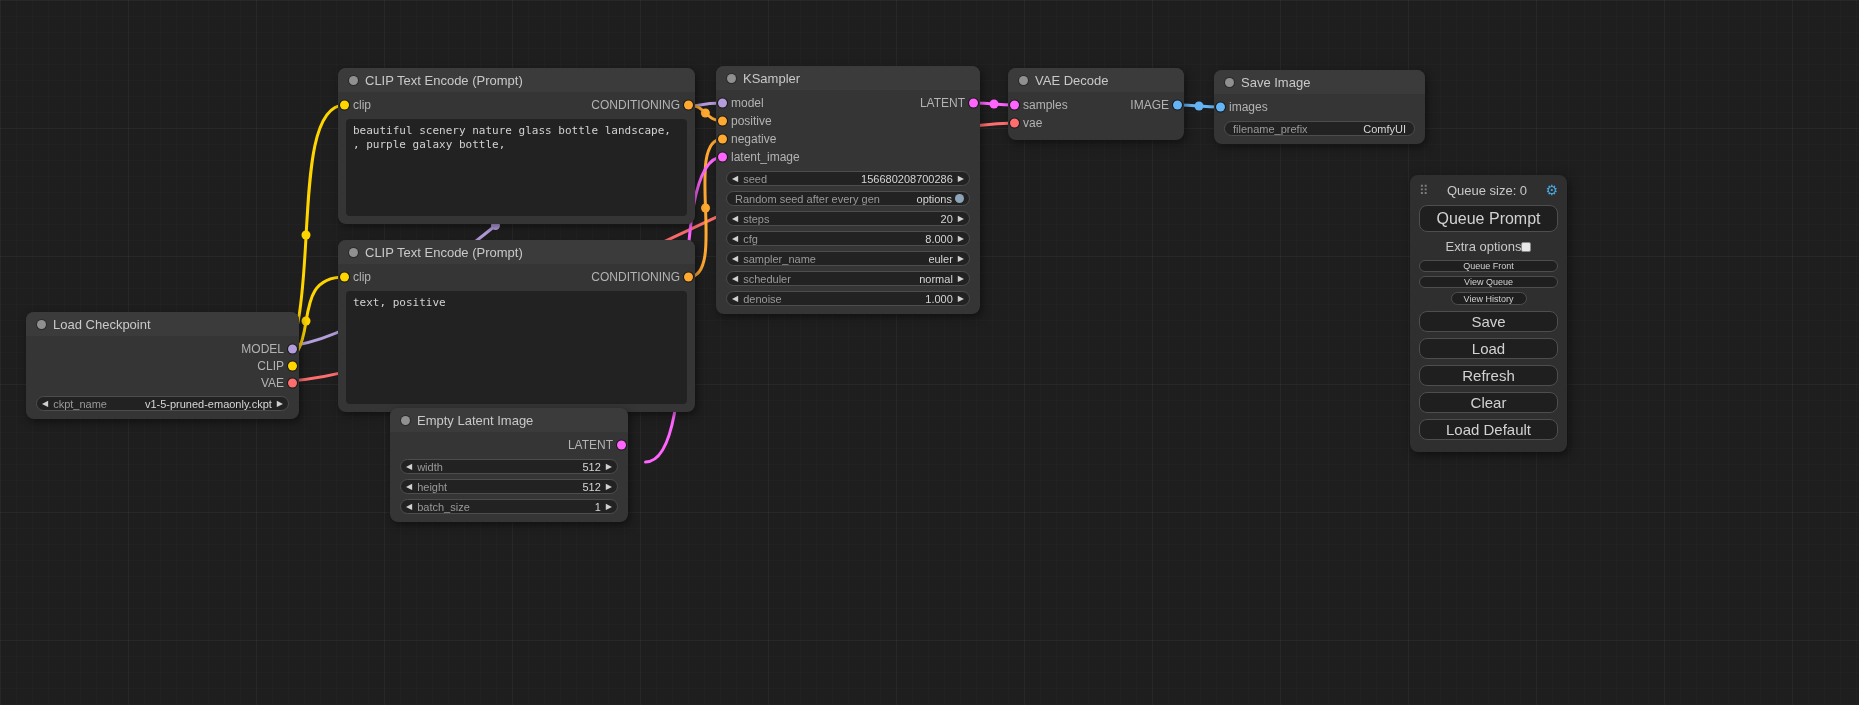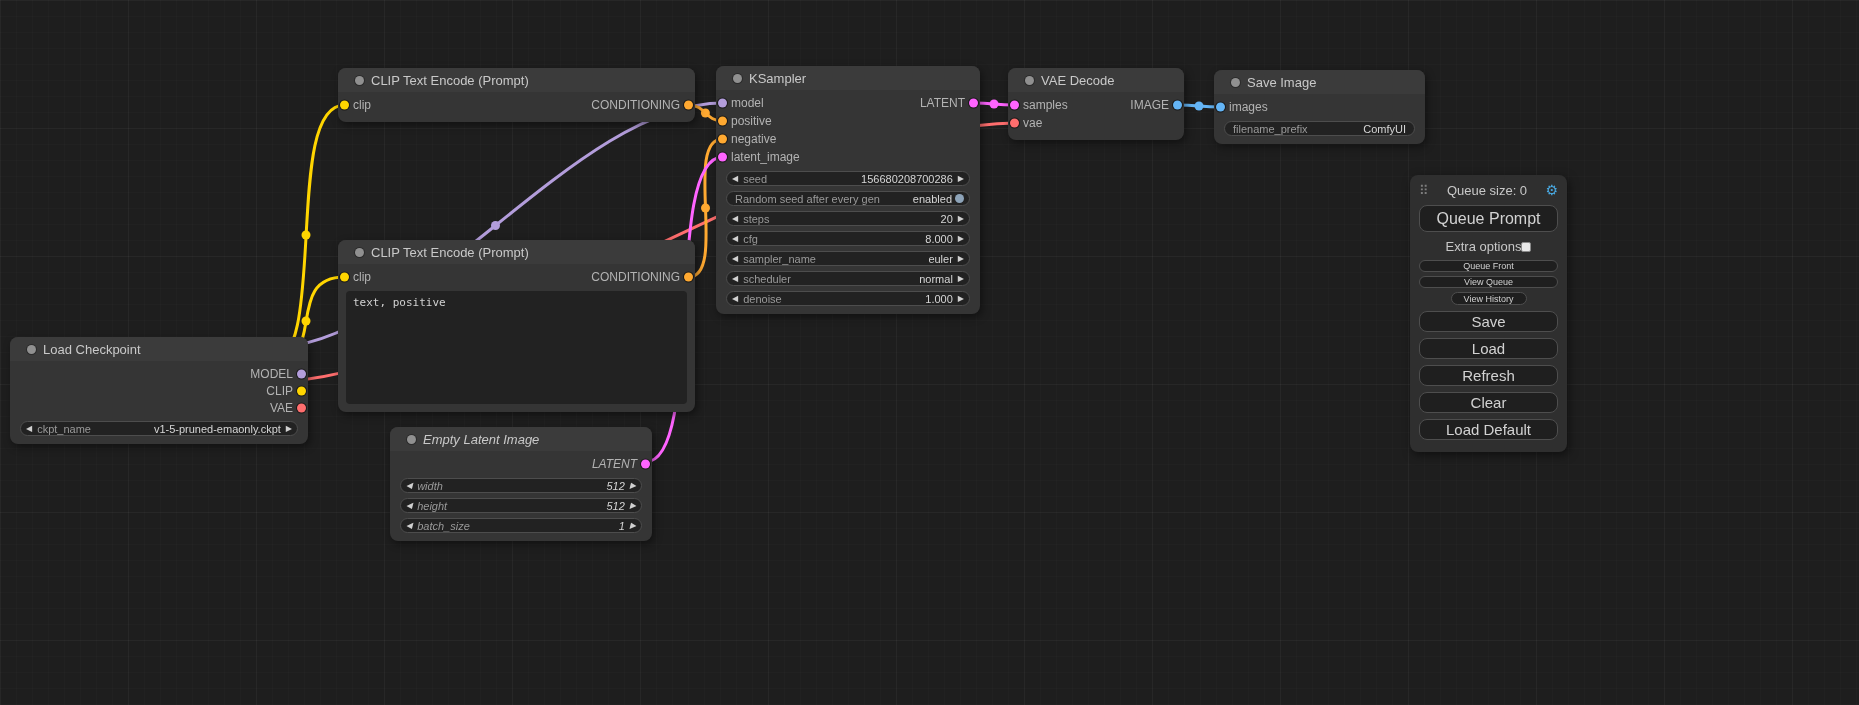--- a/index.html
+++ b/index.html
@@ -22,21 +22,21 @@
   #wires { position:absolute; inset:0; z-index:1; pointer-events:none; }
   .wire { fill:none; stroke-width:3; stroke-linecap:round; }
   .w-model{stroke:var(--c-model);} .w-clip{stroke:var(--c-clip);} .w-vae{stroke:var(--c-vae);}
   .w-cond{stroke:var(--c-cond);} .w-latent{stroke:var(--c-latent);} .w-image{stroke:var(--c-image);}
   .f-model{fill:var(--c-model);} .f-clip{fill:var(--c-clip);} .f-vae{fill:var(--c-vae);}
   .f-cond{fill:var(--c-cond);} .f-latent{fill:var(--c-latent);} .f-image{fill:var(--c-image);}
 
   .node { position:absolute; z-index:2; background:#353535; border-radius:8px;
     box-shadow:2px 3px 9px rgba(0,0,0,.45); padding-bottom:8px; color:#b8b8b8; }
   .node-title { height:24px; background:#3b3b3b; border-radius:8px 8px 0 0;
-    display:flex; align-items:center; gap:7px; padding:0 17px; color:#c9c9c9; font-size:13px; }
+    display:flex; align-items:center; gap:7px; padding:0 11px; color:#c9c9c9; font-size:13px; }
   .collapse-dot { width:9px; height:9px; border-radius:50%; background:#909090;
     box-shadow:0 0 0 1px #2b2b2b; flex:none; }
 
   .slot-row { position:relative; height:18px; display:flex; align-items:center;
     font-size:12px; color:#b3b3b3; }
   .slot-row.first { margin-top:4px; }
   .slot-row.h17 { height:17px; }
   .slot-dot { position:absolute; top:50%; transform:translateY(-50%); width:9px; height:9px;
     border-radius:50%; box-shadow:0 0 0 1px rgba(0,0,0,.55); }
   .slot-dot.in { left:2px; } .slot-dot.out { right:2px; }
@@ -98,21 +98,21 @@
   <circle class="f-clip" cx="306" cy="235" r="4.5"></circle>
   <circle class="f-clip" cx="306" cy="321" r="4.5"></circle>
   <circle class="f-vae" cx="641.5" cy="252.5" r="4.5"></circle>
   <circle class="f-cond" cx="705.4" cy="113" r="4.5"></circle>
   <circle class="f-cond" cx="705.5" cy="208" r="4.5"></circle>
   <circle class="f-latent" cx="684" cy="309.5" r="4.5"></circle>
   <circle class="f-latent" cx="994" cy="104" r="4.5"></circle>
   <circle class="f-image" cx="1199" cy="106" r="4.5"></circle>
 </svg>
 
-<div class="node" style="left:10px; top:312px; width:298px;margin-top:25px;">
+<div class="node" style="left:26px; top:312px; width:273px;">
   <div class="node-title">
     <span class="collapse-dot"></span>
     <span>Load Checkpoint</span>
   </div>
   <div class="slot-row h17 first">
     <span class="out-label">MODEL</span>
     <span class="slot-dot out c-model"></span>
   </div>
   <div class="slot-row h17">
     <span class="out-label">CLIP</span>
@@ -134,37 +134,38 @@
   <div class="node-title">
     <span class="collapse-dot"></span>
     <span>CLIP Text Encode (Prompt)</span>
   </div>
   <div class="slot-row first">
     <span class="slot-dot in c-clip"></span>
     <span class="in-label">clip</span>
     <span class="out-label">CONDITIONING</span>
     <span class="slot-dot out c-cond"></span>
   </div>
+  <div class="prompt-box" style="height:97px;">beautiful scenery nature glass bottle landscape, , purple galaxy bottle,</div>
 </div>
 
 <div class="node" style="left:338px; top:240px; width:357px;">
   <div class="node-title">
     <span class="collapse-dot"></span>
     <span>CLIP Text Encode (Prompt)</span>
   </div>
   <div class="slot-row first">
     <span class="slot-dot in c-clip"></span>
     <span class="in-label">clip</span>
     <span class="out-label">CONDITIONING</span>
     <span class="slot-dot out c-cond"></span>
   </div>
   <div class="prompt-box" style="height:113px;">text, positive</div>
 </div>
 
-<div class="node" style="left:390px; top:427px; width:262px;font-style:italic;">
+<div class="node" style="left:390px; top:408px; width:238px;">
   <div class="node-title">
     <span class="collapse-dot"></span>
     <span>Empty Latent Image</span>
   </div>
   <div class="slot-row first">
     <span class="out-label">LATENT</span>
     <span class="slot-dot out c-latent"></span>
   </div>
   <div class="widget">
     <span class="arrow">◀</span>
@@ -210,21 +211,21 @@
     <span class="in-label">latent_image</span>
   </div>
   <div class="widget">
     <span class="arrow">◀</span>
     <span class="wlabel">seed</span>
     <span class="wvalue">156680208700286</span>
     <span class="arrow">▶</span>
   </div>
   <div class="widget noarrows">
     <span class="wlabel">Random seed after every gen</span>
-    <span class="wvalue">enabled</span>
+    <span class="wvalue">options</span>
     <span class="toggle-dot"></span>
   </div>
   <div class="widget">
     <span class="arrow">◀</span>
     <span class="wlabel">steps</span>
     <span class="wvalue">20</span>
     <span class="arrow">▶</span>
   </div>
   <div class="widget">
     <span class="arrow">◀</span>

